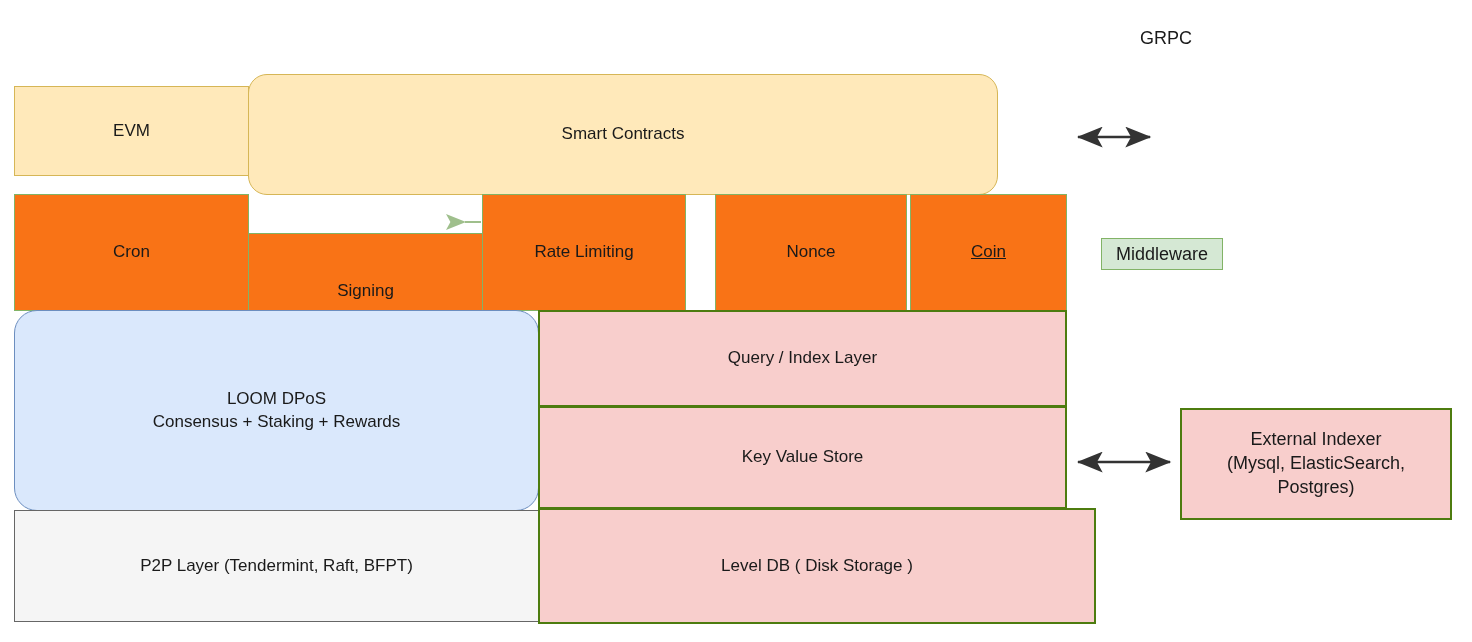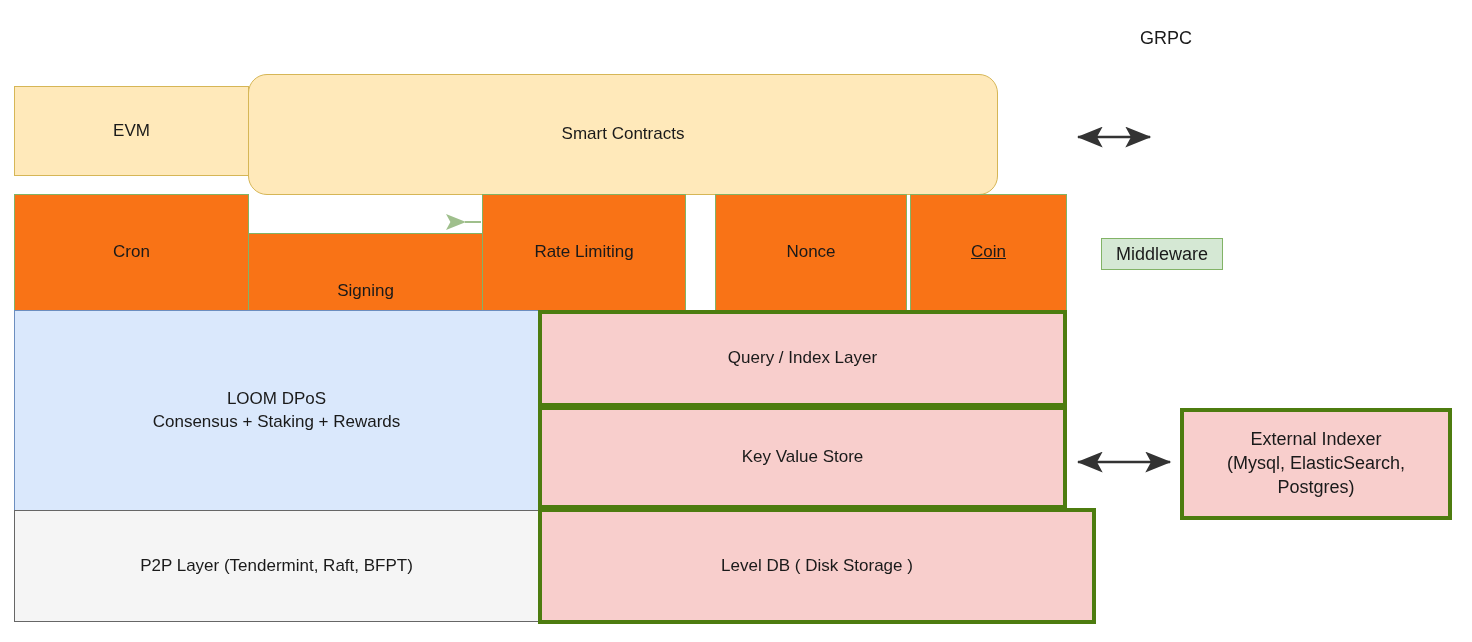--- a/index.html
+++ b/index.html
@@ -46,21 +46,21 @@
   .fill-green {
     background: #f97316;
     border: 1px solid #82b366;
   }
   .fill-blue {
     background: #dae8fc;
     border: 1px solid #6c8ebf;
   }
   .fill-pink {
     background: #f8cecc;
-    border: 4px solid #4d7c0f;
+    border: 2px solid #4d7c0f;
   }
   .fill-grey {
     background: #f5f5f5;
     border: 1px solid #666666;
   }
 
   .label-plain {
     position: absolute;
     font-size: 18px;
     color: #1a1a1a;
@@ -104,21 +104,21 @@
   <div class="cell fill-green" style="left:14px; top:194px; width:235px; height:117px;">Cron</div>
 
   <div class="cell fill-green" style="left:248px; top:194px; width:235px; height:117px;margin-top:39px;">Signing</div>
 
   <div class="cell fill-green" style="left:482px; top:194px; width:204px; height:117px;">Rate Limiting</div>
 
   <div class="cell fill-green" style="left:715px; top:194px; width:192px; height:117px;">Nonce</div>
 
   <div class="cell fill-green" style="left:910px; top:194px; width:157px; height:117px;text-decoration:underline;">Coin</div>
 
-  <div class="cell fill-blue" style="left:14px; top:310px; width:525px; height:201px;">LOOM DPoS
+  <div class="cell fill-blue" style="left:14px; top:310px; width:525px; height:201px;border-radius:23px;">LOOM DPoS
 Consensus + Staking + Rewards</div>
 
   <div class="cell fill-pink" style="left:538px; top:310px; width:529px; height:97px;">Query / Index Layer</div>
 
   <div class="cell fill-pink" style="left:538px; top:406px; width:529px; height:103px;">Key Value Store</div>
 
   <div class="cell fill-grey" style="left:14px; top:510px; width:525px; height:112px;">P2P Layer (Tendermint, Raft, BFPT)</div>
 
   <div class="cell fill-pink" style="left:538px; top:508px; width:558px; height:116px;">Level DB ( Disk Storage )</div>
 

